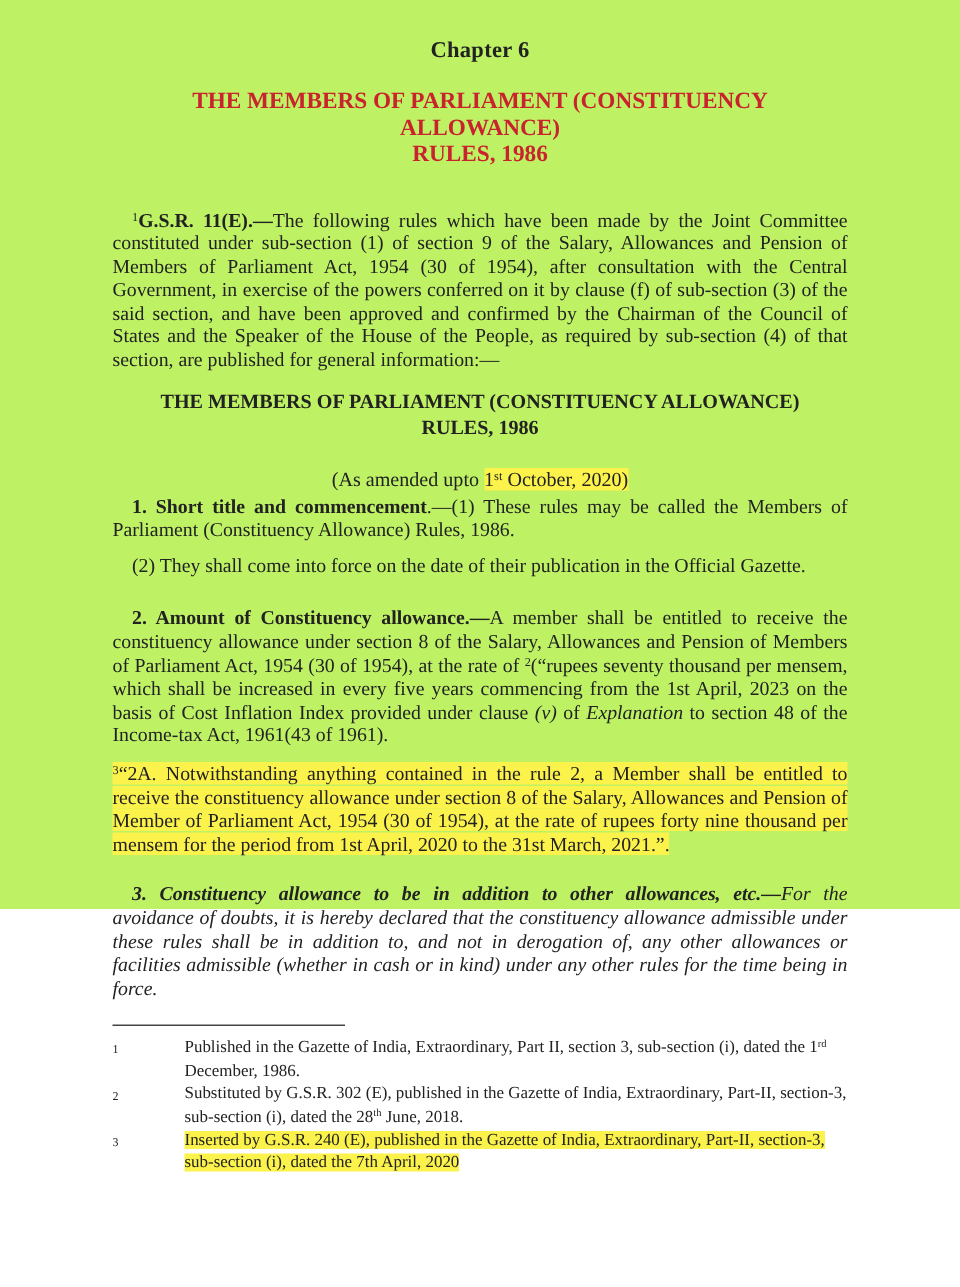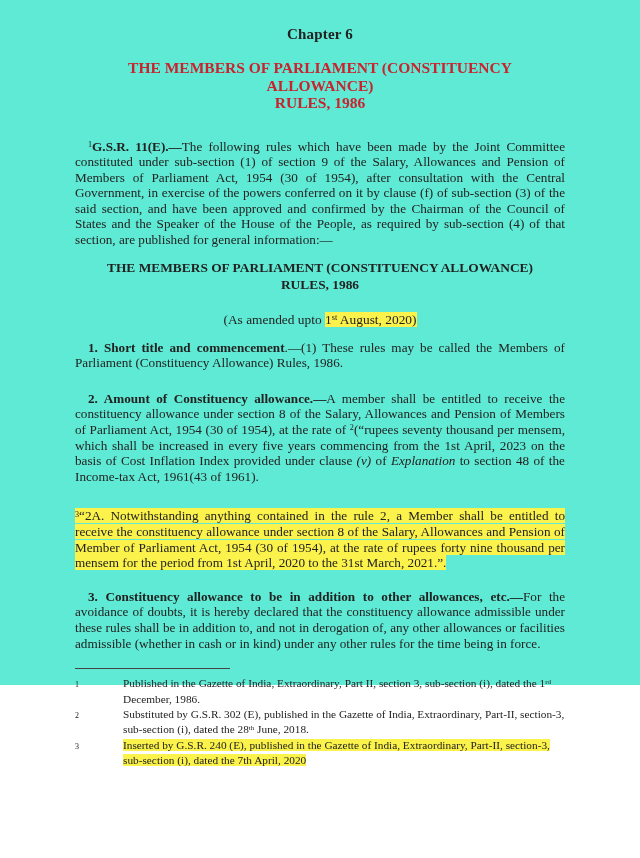--- a/index.html
+++ b/index.html
@@ -11,22 +11,22 @@
   html, body { background: #ffffff; }
   body {
     width: 640px;
     height: 858px;
     font-family: "Liberation Serif", "DejaVu Serif", serif;
     color: var(--ink);
     overflow: hidden;
   }
   .page {
     width: 640px;
-    height: 685px;
-    background: #5eead4;
+    height: 606px;
+    background: #bef264;
     padding: 26px 75px 0 75px;
   }
   .center { text-align: center; }
   .chapter {
     font-weight: bold;
     font-size: 15px;
     letter-spacing: 0.2px;
   }
   .doc-title {
     margin-top: 16px;
@@ -51,25 +51,25 @@
   .subheading {
     margin-top: 11px;
     font-weight: bold;
     font-size: 13.4px;
     line-height: 17px;
   }
   .amended {
     margin-top: 19px;
     font-size: 13.4px;
   }
-  .rule1 { margin-top: 12px; }
+  .rule1 { margin-top: 2px; }
   .clause2 { margin-top: 8px; }
   .rule2 { margin-top: 20px; }
-  .rule2a { margin-top: 24px; text-indent: 0; }
-  .rule3 { margin-top: 18px; }
+  .rule2a { margin-top: 10px; text-indent: 0; }
+  .rule3 { margin-top: 18px; font-style: italic; }
   .hl { background: var(--hl); }
   sup {
     font-size: 0.62em;
     line-height: 0;
     vertical-align: baseline;
     position: relative;
     top: -0.45em;
   }
   .footnotes { margin-top: 17px; }
   .fn-separator {
@@ -109,24 +109,25 @@
   </div>
 
 
   <p class="para intro"><sup>1</sup><b>G.S.R. 11(E).—</b><span>The following rules which have been made by the Joint Committee constituted under sub-section (1) of section 9 of the Salary, Allowances and Pension of Members of Parliament Act, 1954 (30 of 1954), after consultation with the Central Government, in exercise of the powers conferred on it by clause (f) of sub-section (3) of the said section, and have been approved and confirmed by the Chairman of the Council of States and the Speaker of the House of the People, as required by sub-section (4) of that section, are published for general information:—</span></p>
 
   <div class="center subheading">
     <div>THE MEMBERS OF PARLIAMENT (CONSTITUENCY ALLOWANCE)</div>
     <div>RULES, 1986</div>
   </div>
 
-  <p class="center amended"><span>(As amended upto </span><span class="hl"><span>1</span><sup>st</sup><span> August, 2020)</span></span></p>
+  <p class="center amended"><span>(As amended upto </span><span class="hl"><span>1</span><sup>st</sup><span> October, 2020)</span></span></p>
 
   <p class="para rule1"><b>1. Short title and commencement</b><span>.—(1) These rules may be called the Members of Parliament (Constituency Allowance) Rules, 1986.</span></p>
 
+  <p class="para clause2">(2) They shall come into force on the date of their publication in the Official Gazette.</p>
 
   <p class="para rule2"><b>2. Amount of Constituency allowance.—</b><span>A member shall be entitled to receive the constituency allowance under section 8 of the Salary, Allowances and Pension of Members of Parliament Act, 1954 (30 of 1954), at the rate of </span><sup>2</sup><span>(“rupees seventy thousand per mensem, which shall be increased in every five years commencing from the 1st April, 2023 on the basis of Cost Inflation Index provided under clause </span><i>(v)</i><span> of </span><i>Explanation</i><span> to section 48 of the Income-tax Act, 1961(43 of 1961).</span></p>
 
   <p class="para rule2a"><span class="hl"><sup>3</sup><span>“2A. Notwithstanding anything contained in the rule 2, a Member shall be entitled to receive the constituency allowance under section 8 of the Salary, Allowances and Pension of Member of Parliament Act, 1954 (30 of 1954), at the rate of rupees forty nine thousand per mensem for the period from 1st April, 2020 to the 31st March, 2021.”.</span></span></p>
 
   <p class="para rule3"><b>3. Constituency allowance to be in addition to other allowances, etc.—</b><span>For the avoidance of doubts, it is hereby declared that the constituency allowance admissible under these rules shall be in addition to, and not in derogation of, any other allowances or facilities admissible (whether in cash or in kind) under any other rules for the time being in force.</span></p>
 
   <div class="footnotes">
     <hr class="fn-separator">
 

